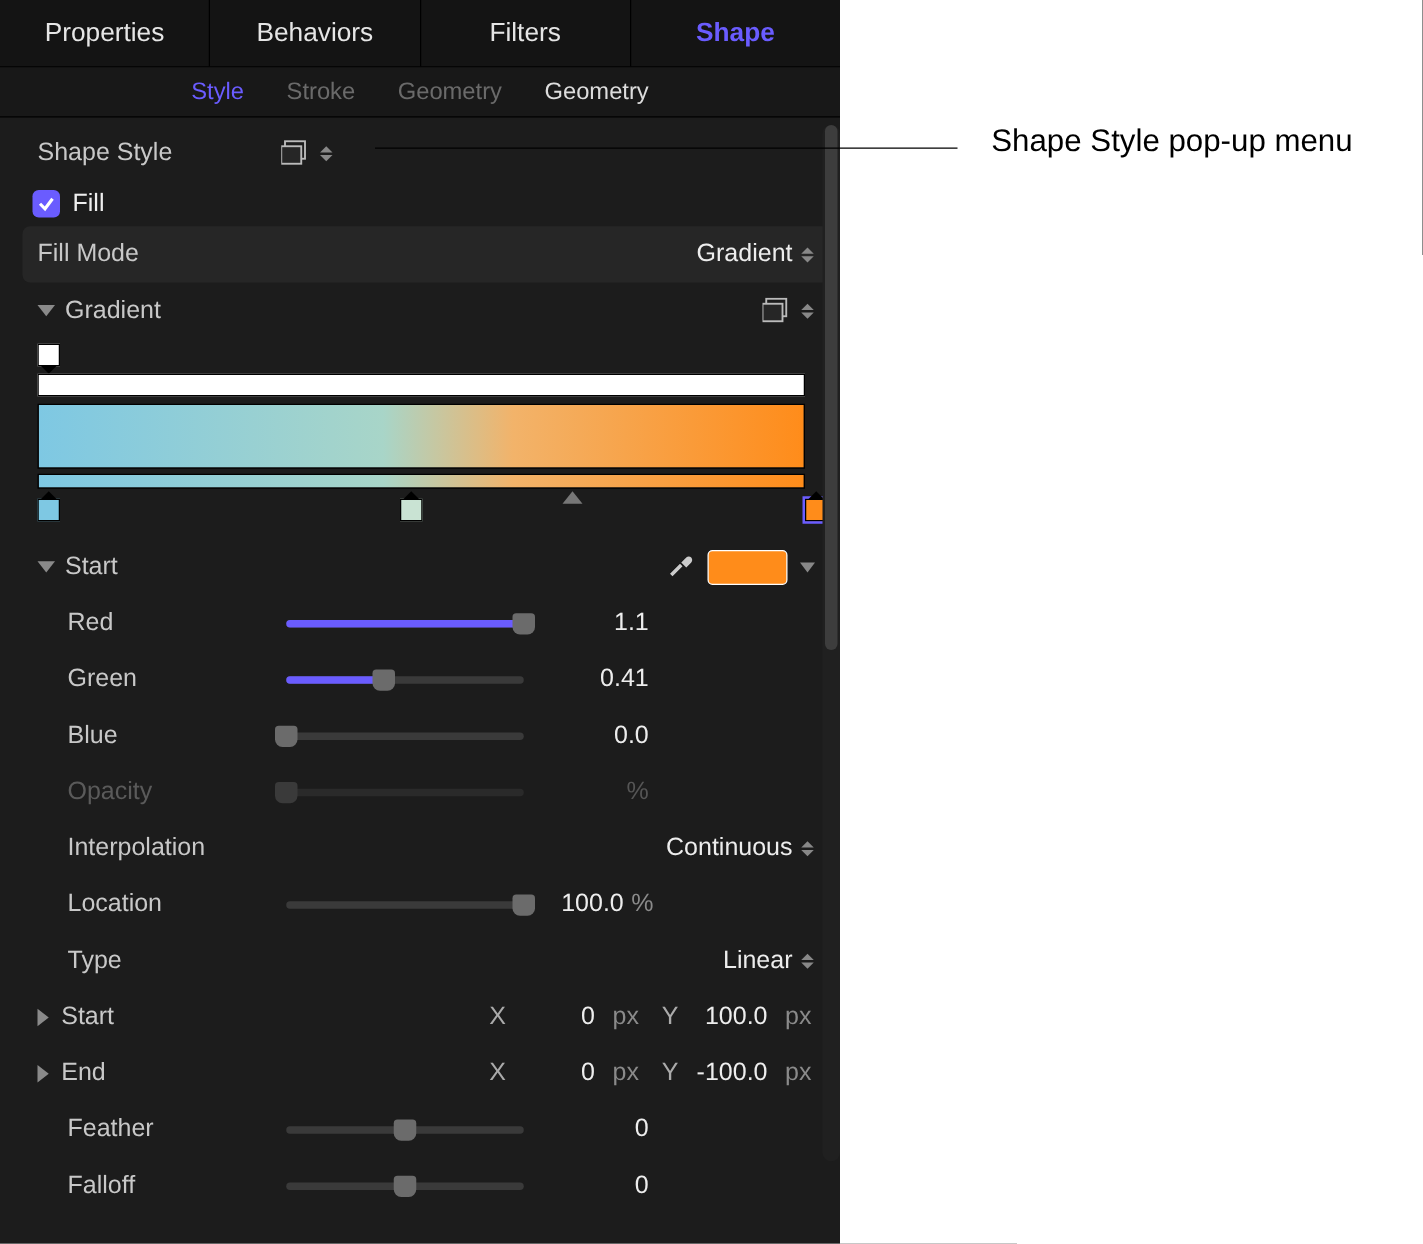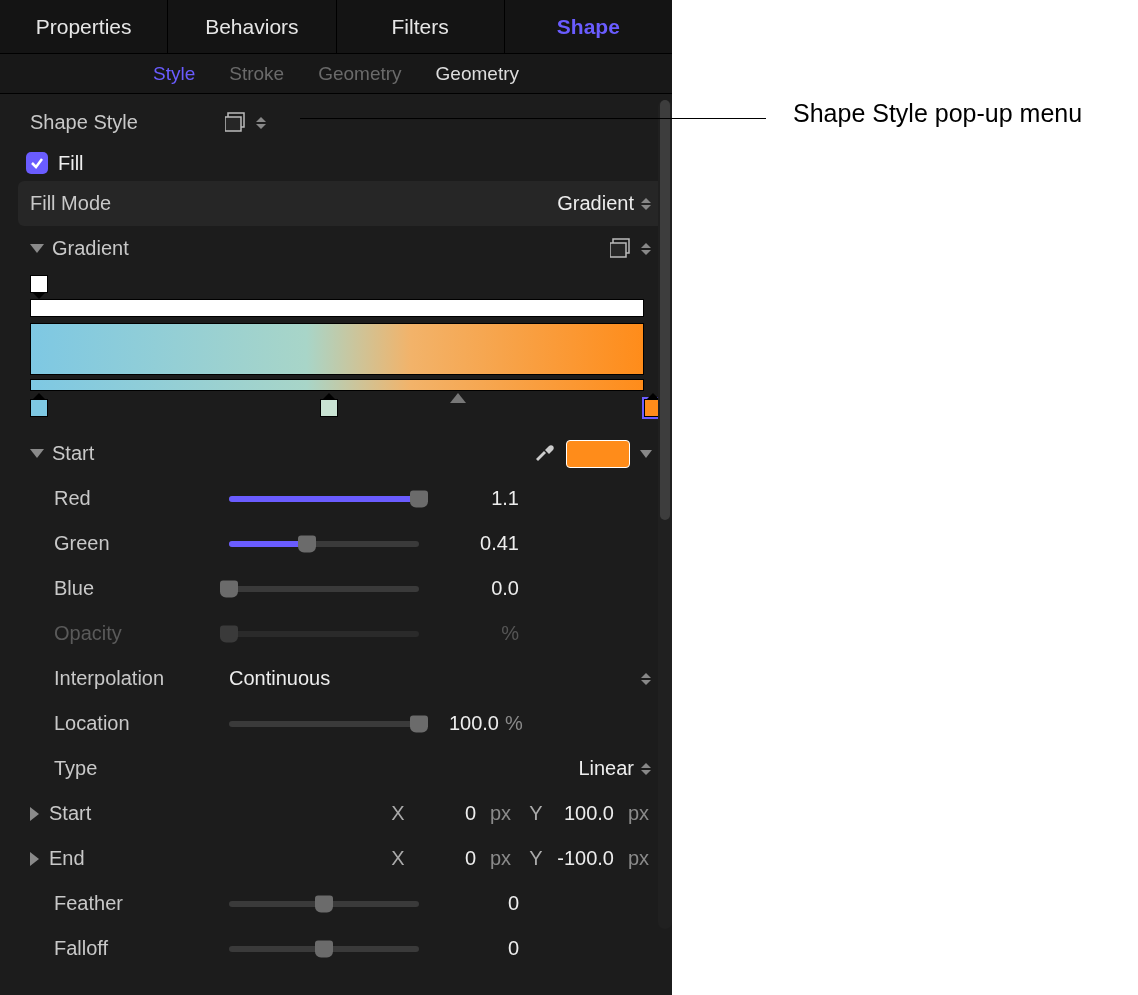--- a/index.html
+++ b/index.html
@@ -267,21 +267,21 @@
             <div class="slider-thumb" style="left:0%"></div>
           </div>
           <span class="val-field dim" style="width:100px;color:#555">%</span>
         </div>
         <div class="kf"></div>
       </div>
 
       <div class="row">
         <div class="indent"></div>
         <div class="label" style="width:175px">Interpolation</div>
-        <div class="control" style="justify-content:space-between;padding-right:10px">
+        <div class="control" style="justify-content:flex-end;padding-right:10px">
           <span class="val-field">Continuous</span>
           <div class="sorter"></div>
         </div>
         <div class="kf"></div>
       </div>
 
       <div class="row">
         <div class="indent"></div>
         <div class="label" style="width:175px">Location</div>
         <div class="control">

